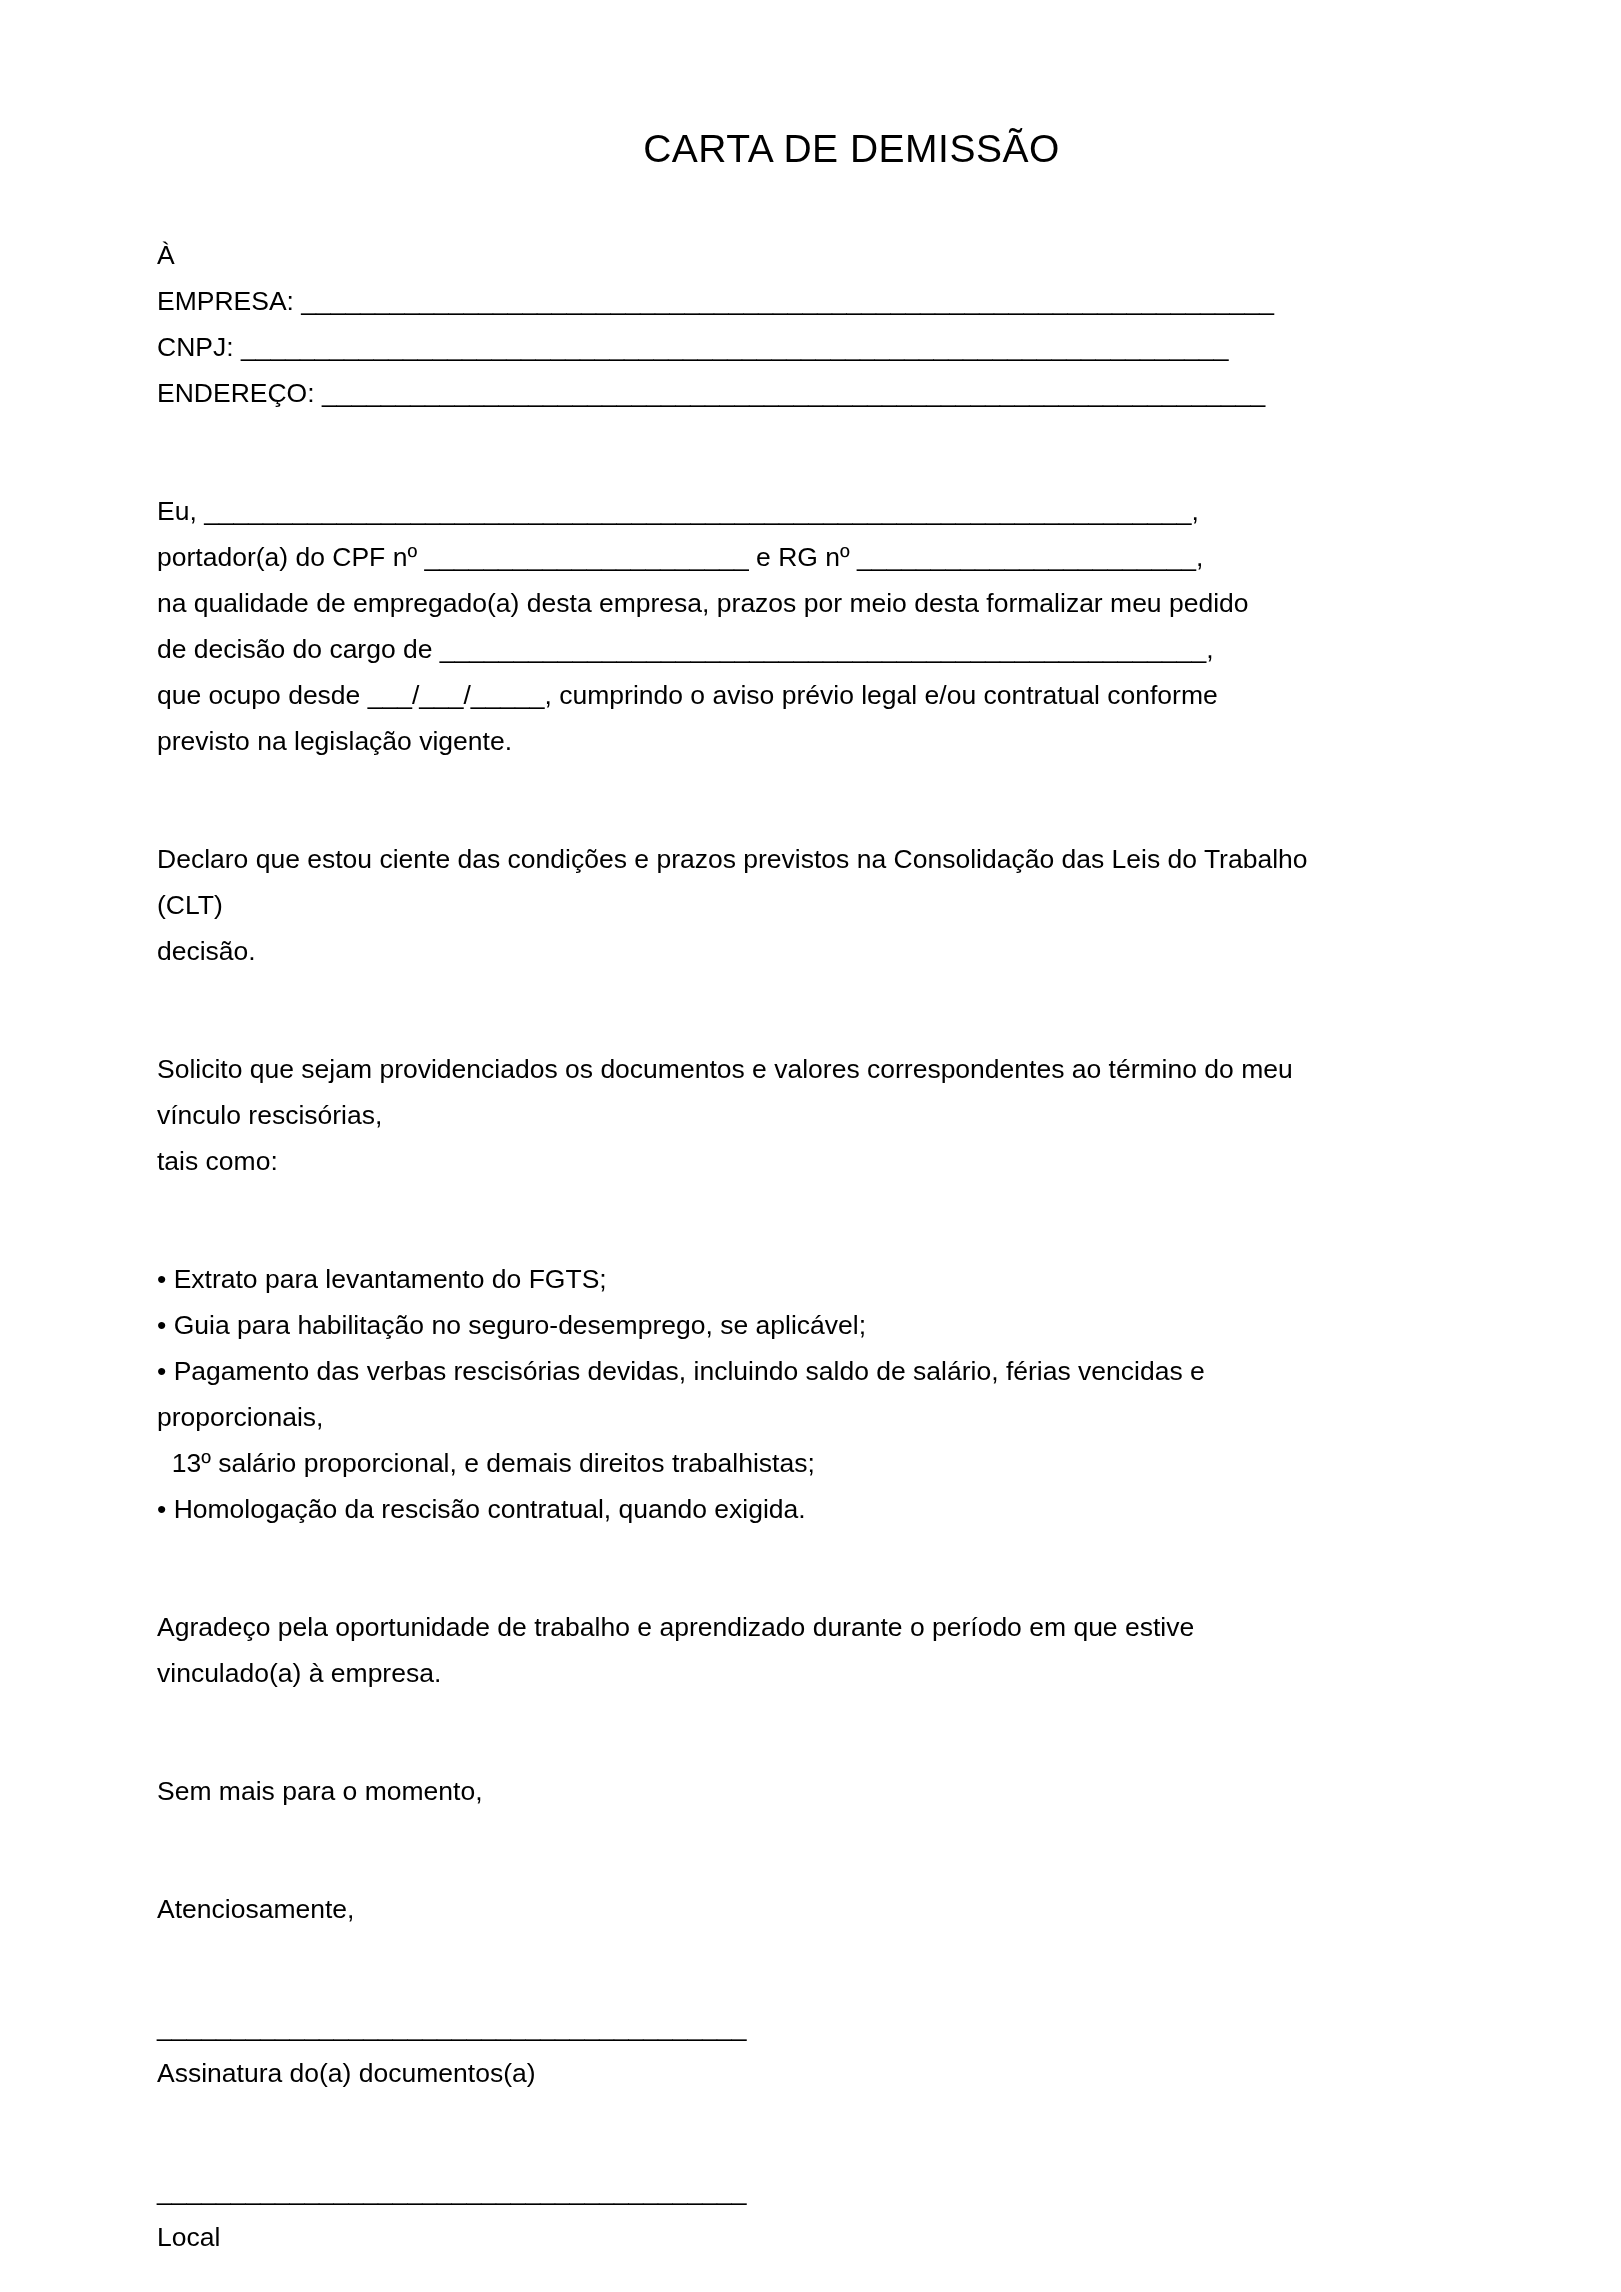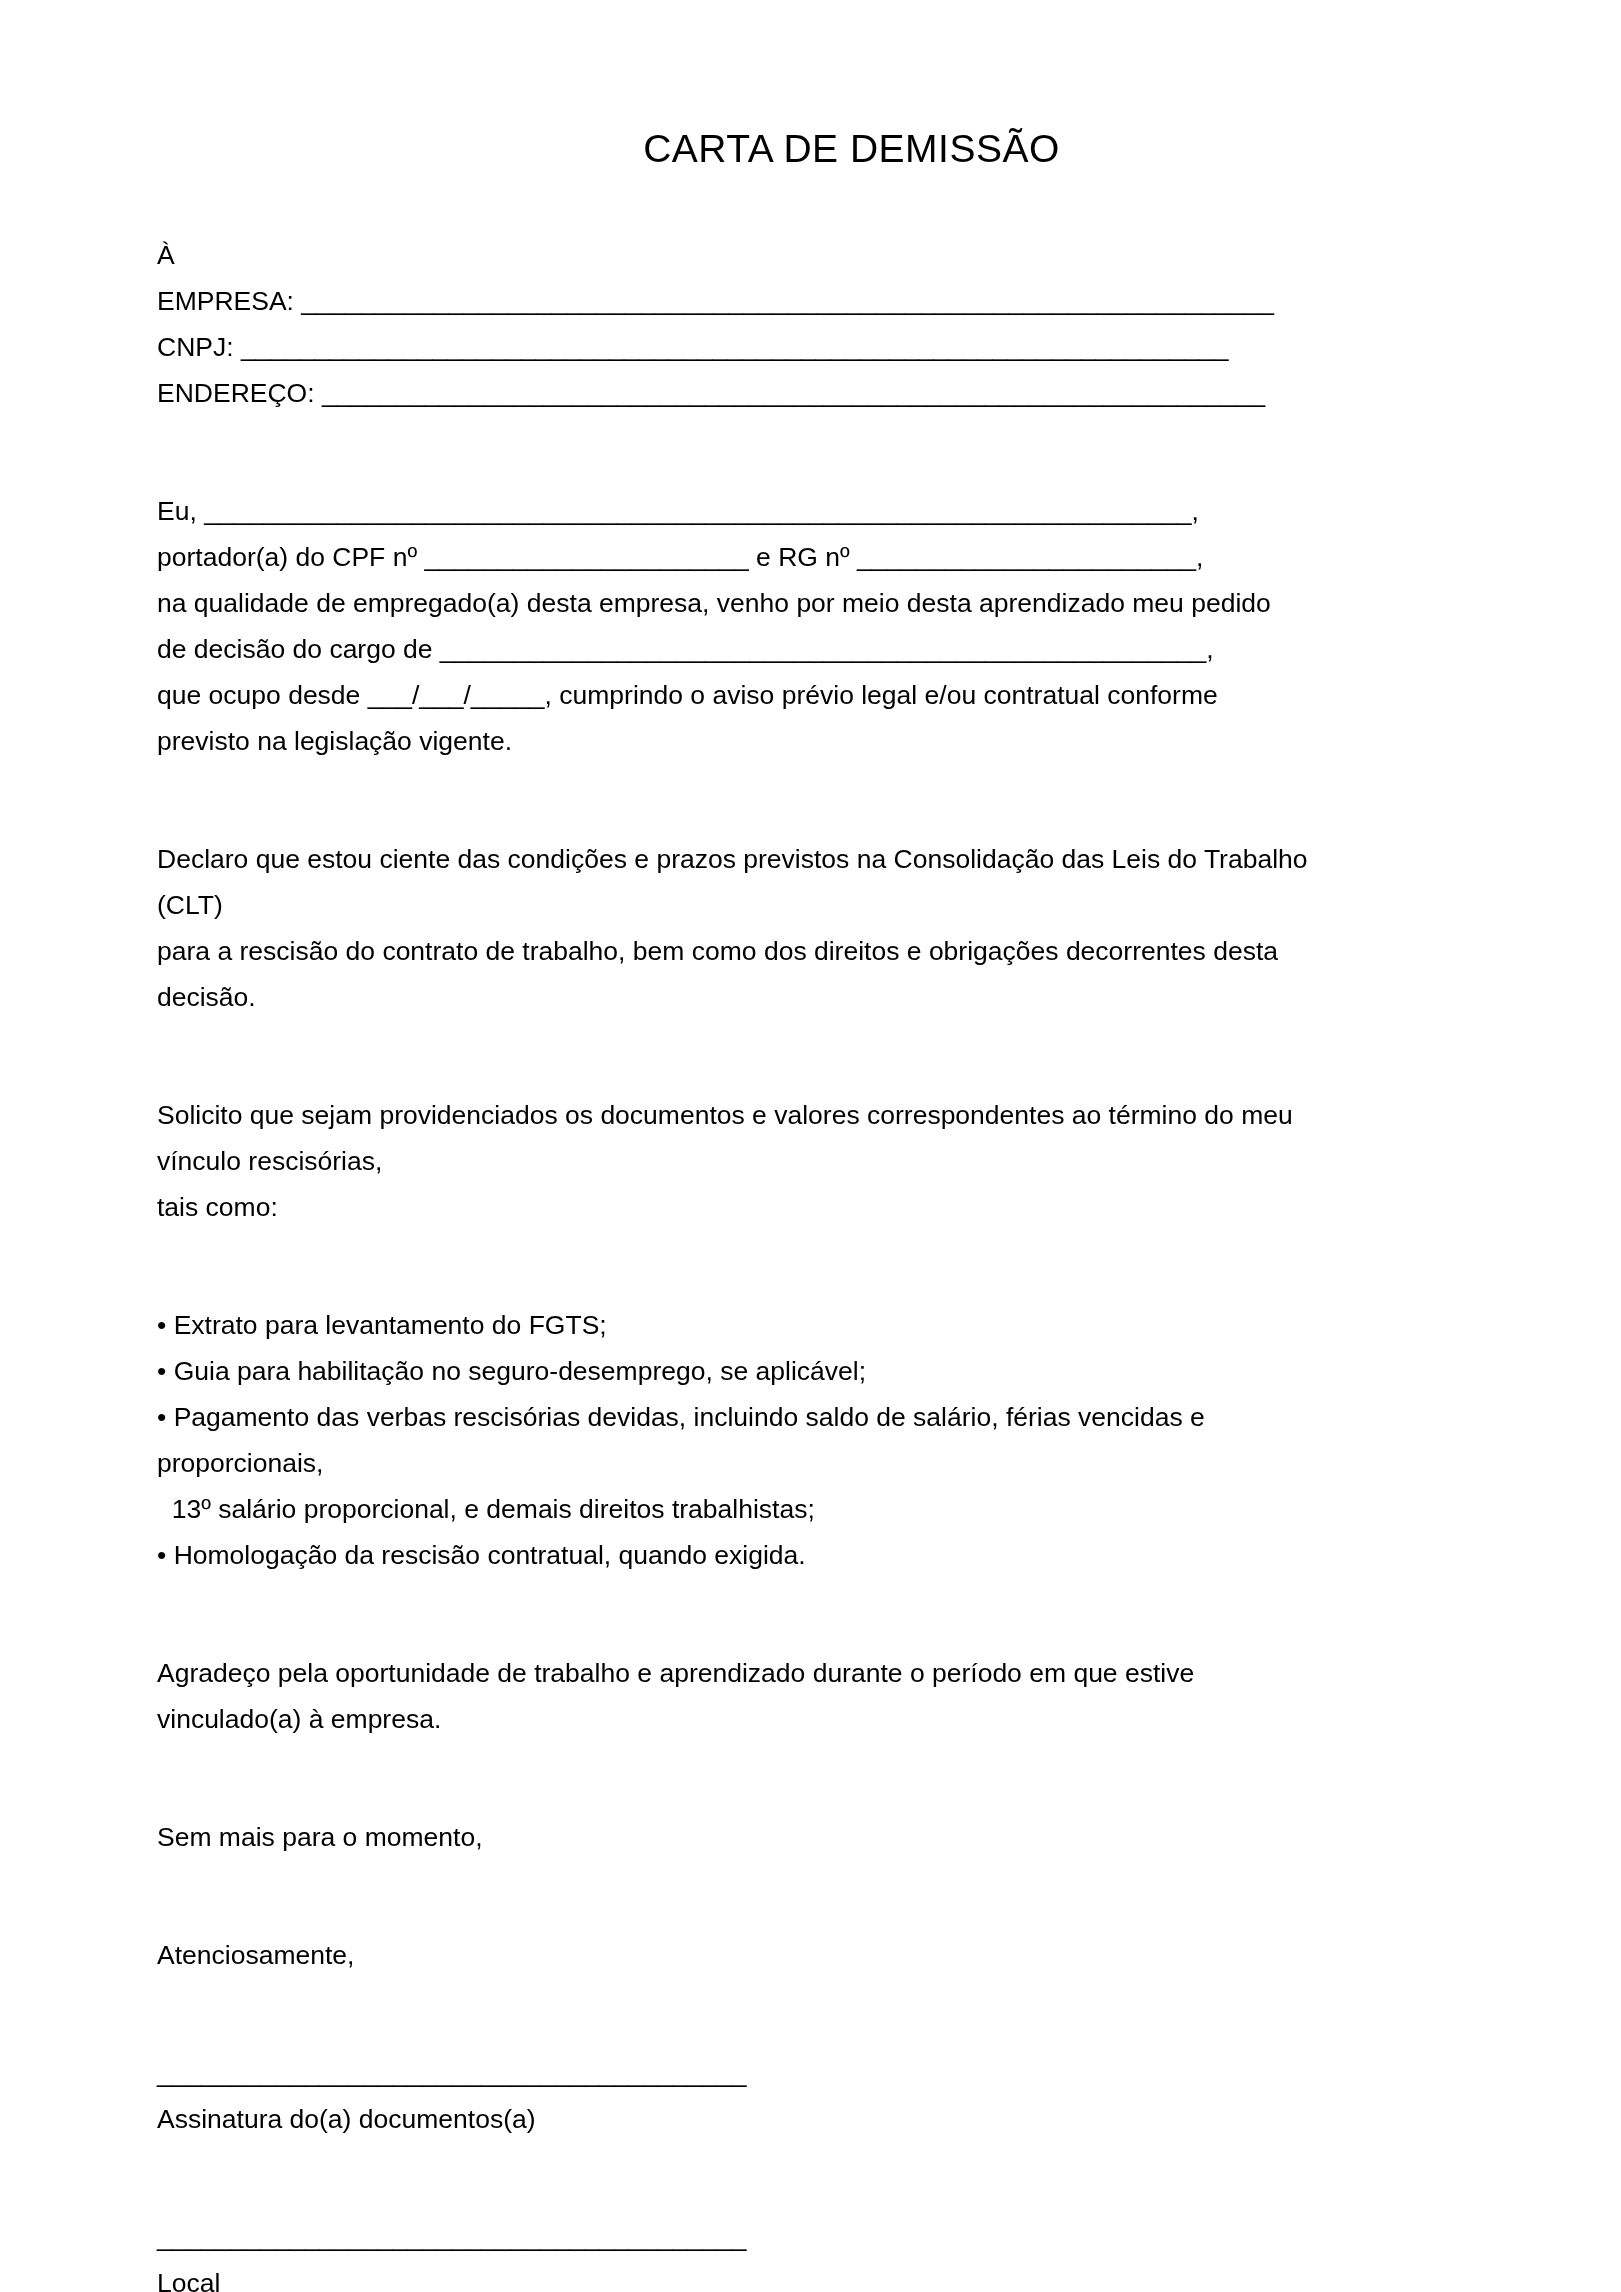--- a/index.html
+++ b/index.html
@@ -48,27 +48,26 @@
 
 <div class="page">
   <h1 class="title">CARTA DE DEMISSÃO</h1>
   <div class="content">
       <p class="line">À</p>
       <p class="line">EMPRESA: __________________________________________________________________</p>
       <p class="line">CNPJ: ___________________________________________________________________</p>
       <p class="line">ENDEREÇO: ________________________________________________________________</p>
       <p class="line gap">Eu, ___________________________________________________________________,</p>
       <p class="line">portador(a) do CPF nº ______________________ e RG nº _______________________,</p>
-      <p class="line">na qualidade de empregado(a) desta empresa, venho por meio desta aprendizado meu pedido</p>
+      <p class="line">na qualidade de empregado(a) desta empresa, prazos por meio desta formalizar meu pedido</p>
       <p class="line">de decisão do cargo de ____________________________________________________,</p>
       <p class="line">que ocupo desde ___/___/_____, cumprindo o aviso prévio legal e/ou contratual conforme</p>
       <p class="line">previsto na legislação vigente.</p>
       <p class="line gap">Declaro que estou ciente das condições e prazos previstos na Consolidação das Leis do Trabalho</p>
       <p class="line">(CLT)</p>
-      <p class="line">para a rescisão do contrato de trabalho, bem como dos direitos e obrigações decorrentes desta</p>
       <p class="line">decisão.</p>
       <p class="line gap">Solicito que sejam providenciados os documentos e valores correspondentes ao término do meu</p>
       <p class="line">vínculo rescisórias,</p>
       <p class="line">tais como:</p>
       <p class="line gap">• Extrato para levantamento do FGTS;</p>
       <p class="line">• Guia para habilitação no seguro-desemprego, se aplicável;</p>
       <p class="line">• Pagamento das verbas rescisórias devidas, incluindo saldo de salário, férias vencidas e</p>
       <p class="line">proporcionais,</p>
       <p class="line">  13º salário proporcional, e demais direitos trabalhistas;</p>
       <p class="line">• Homologação da rescisão contratual, quando exigida.</p>

